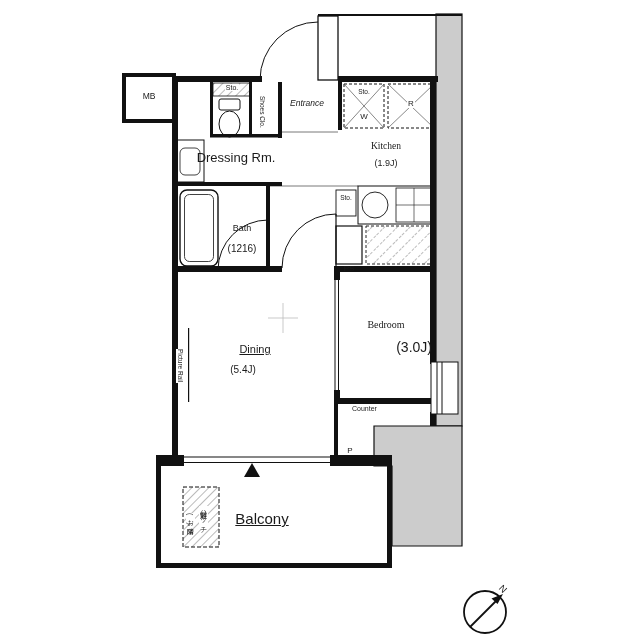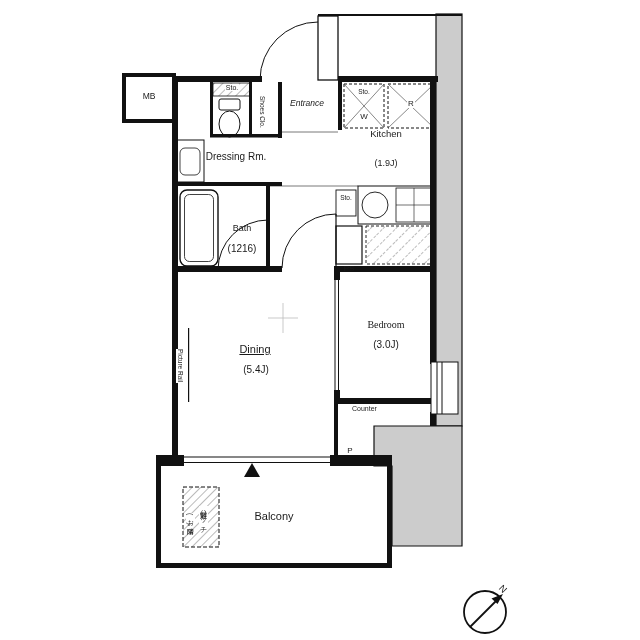--- a/index.html
+++ b/index.html
@@ -150,47 +150,47 @@
 </svg>
 
 <div class="lbl" style="left:124px;top:92px;width:50px;font-size:8.5px;">MB</div>
 
 <div class="lbl" style="left:212px;top:84px;width:40px;font-size:7px;"><span class="bgw">Sto.</span></div>
 
 <div class="lbl vtext" style="left:259px;top:86px;height:52px;font-size:6.5px;">Shoes Clo.</div>
 
 <div class="lbl" style="left:276px;top:99px;width:62px;font-size:8.5px;font-style:italic;">Entrance</div>
 
-<div class="lbl" style="left:190px;top:151px;width:92px;font-size:10px;">Dressing Rm.</div>
+<div class="lbl" style="left:190px;top:151px;width:92px;font-size:13px;">Dressing Rm.</div>
 
-<div class="lbl" style="left:344px;top:129px;width:84px;font-size:9.5px;">Kitchen</div>
+<div class="lbl" style="left:344px;top:141px;width:84px;font-size:9.5px;font-family:Liberation Serif, serif;">Kitchen</div>
 <div class="lbl" style="left:344px;top:158px;width:84px;font-size:9px;text-align:center;">(1.9J)</div>
 
 <div class="lbl" style="left:346px;top:88px;width:36px;font-size:6.5px;"><span class="bgw">Sto.</span></div>
 <div class="lbl" style="left:346px;top:112px;width:36px;font-size:8px;"><span class="bgw">W</span></div>
 <div class="lbl" style="left:390px;top:99px;width:42px;font-size:8px;"><span class="bgw">R</span></div>
 
 <div class="lbl" style="left:216px;top:223px;width:52px;font-size:9px;">Bath</div>
 <div class="lbl" style="left:216px;top:243px;width:52px;font-size:10px;">(1216)</div>
 
 <div class="lbl" style="left:330px;top:194px;width:32px;font-size:6.5px;"><span class="bgw">Sto.</span></div>
 
 <div class="lbl" style="left:334px;top:240px;width:30px;font-size:8px;margin-top:24px;">PS</div>
 
 <div class="lbl" style="left:200px;top:343px;width:110px;font-size:11px;text-decoration:underline;">Dining</div>
-<div class="lbl" style="left:201px;top:364px;width:110px;font-size:10px;text-align:center;">(5.4J)</div>
+<div class="lbl" style="left:188px;top:364px;width:110px;font-size:10px;text-align:center;">(5.4J)</div>
 
 <div class="lbl" style="left:340px;top:319px;width:92px;font-size:10px;font-family:Liberation Serif, serif;">Bedroom</div>
-<div class="lbl" style="left:340px;top:339px;width:92px;font-size:10px;">(3.0J)</div>
+<div class="lbl" style="left:340px;top:339px;width:92px;font-size:14px;text-align:right;">(3.0J)</div>
 
 <div class="lbl vtext" style="left:177px;top:328px;height:76px;font-size:6.5px;"><span class="bgw">Picture Rail</span></div>
 
 <div class="lbl left" style="left:352px;top:405px;width:50px;font-size:7px;">Counter</div>
 <div class="lbl" style="left:342px;top:446px;width:16px;font-size:8px;">P</div>
 
-<div class="lbl" style="left:224px;top:510px;width:100px;font-size:11px;">Balcony</div>
+<div class="lbl" style="left:212px;top:510px;width:100px;font-size:15px;text-decoration:underline;">Balcony</div>
 
 <div class="lbl vtext" style="left:199px;top:491px;height:54px;font-size:7px;"><span class="bgw">避難ハッチ</span></div>
 <div class="lbl vtext" style="left:187px;top:494px;height:50px;font-size:6.5px;"><span class="bgw">(お隣階)</span></div>
 
 <div class="lbl" style="left:499px;top:584px;font-size:9.5px;transform:rotate(45deg);">N</div>
 
 </div>
 
 </body></html>

